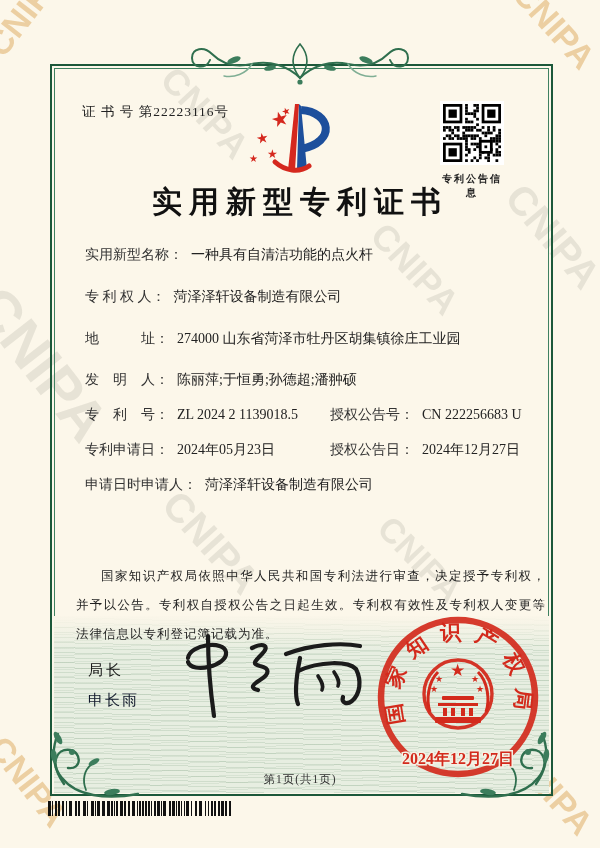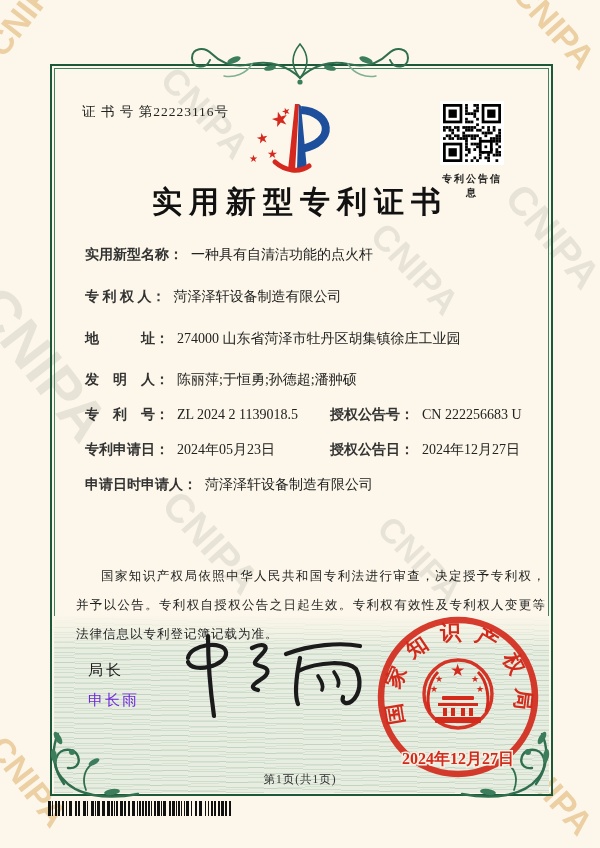--- a/index.html
+++ b/index.html
@@ -22,29 +22,29 @@
     background:linear-gradient(to bottom,#fbf6e9,rgba(251,246,233,0));}
   
   .cert-no{position:absolute;left:82px;top:103px;font-size:13.5px;color:#222;letter-spacing:1px;}
   .logo{position:absolute;left:243px;top:96px;}
   .qr-wrap{position:absolute;left:439px;top:101px;width:66px;text-align:center;}
   .qr-box{background:#fff;padding:3px;display:inline-block;line-height:0;}
   .qr-label{margin-top:6px;font-size:10px;letter-spacing:2px;color:#222;font-weight:bold;}
   .title{position:absolute;left:0;top:182px;width:100%;text-align:center;font-size:30px;font-weight:bold;color:#111;letter-spacing:7px;}
   
   .row{position:absolute;left:85px;font-size:14px;color:#2c2c2c;white-space:nowrap;}
-  .row .lab{font-weight:bold;color:#333;}
+  .row .lab{font-weight:normal;color:#333;}
   .row .val{margin-left:8px;color:#222;}
   .row .rcol{position:absolute;left:245px;white-space:nowrap;}
   
   .statement{position:absolute;left:67px;top:562px;width:470px;font-size:12.5px;line-height:29px;
     color:#1f1f1f;text-indent:2em;text-align:justify;letter-spacing:1px;font-family:"Liberation Serif",serif;margin-left:9px;}
   
   .sign-title{position:absolute;left:88px;top:661px;font-size:15px;letter-spacing:3px;color:#161616;font-family:"Liberation Sans",sans-serif;}
-  .sign-name{position:absolute;left:88px;top:691px;font-size:15px;letter-spacing:2px;color:#6d28d9;font-family:Liberation Serif, serif;}
+  .sign-name{position:absolute;left:88px;top:691px;font-size:15px;letter-spacing:2px;color:#0f172a;font-family:Liberation Serif, serif;}
   .signature{position:absolute;left:168px;top:628px;}
   .seal{position:absolute;left:372px;top:614px;}
   .page-footer{position:absolute;left:0;top:772px;width:100%;text-align:center;font-size:11.5px;color:#333;letter-spacing:1px;}
   .barcode{position:absolute;left:48px;top:801px;}
   .orn-top{position:absolute;left:170px;top:38px;}
   .orn-bl{position:absolute;left:42px;top:722px;}
   .orn-br{position:absolute;left:458px;top:722px;transform:scaleX(-1);}
 </style>
 </head>
 <body>

